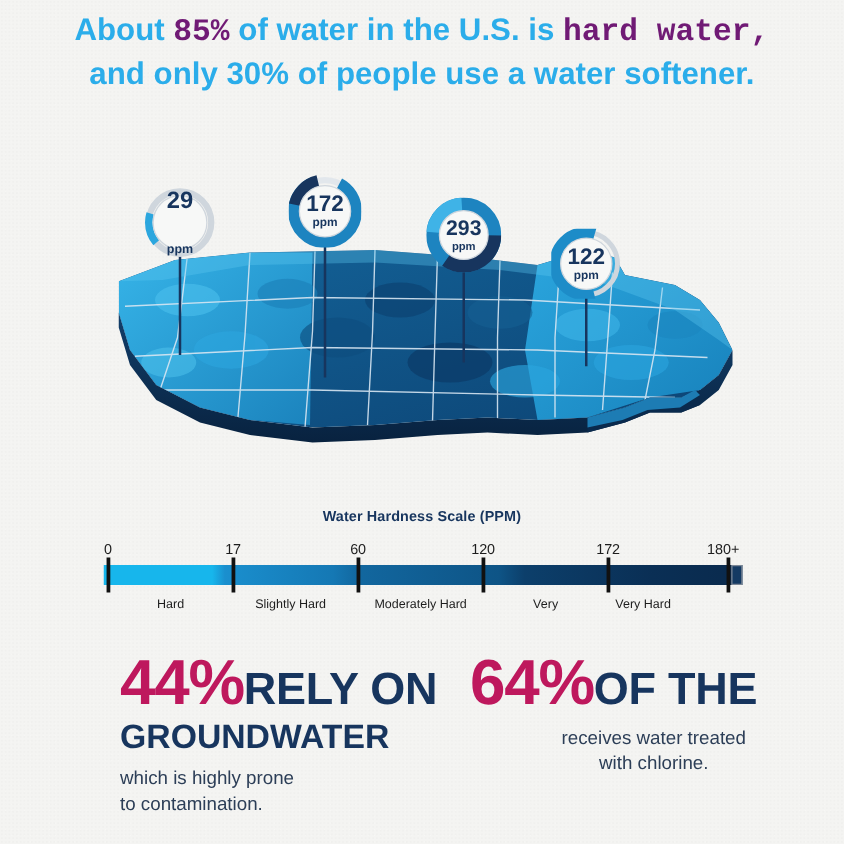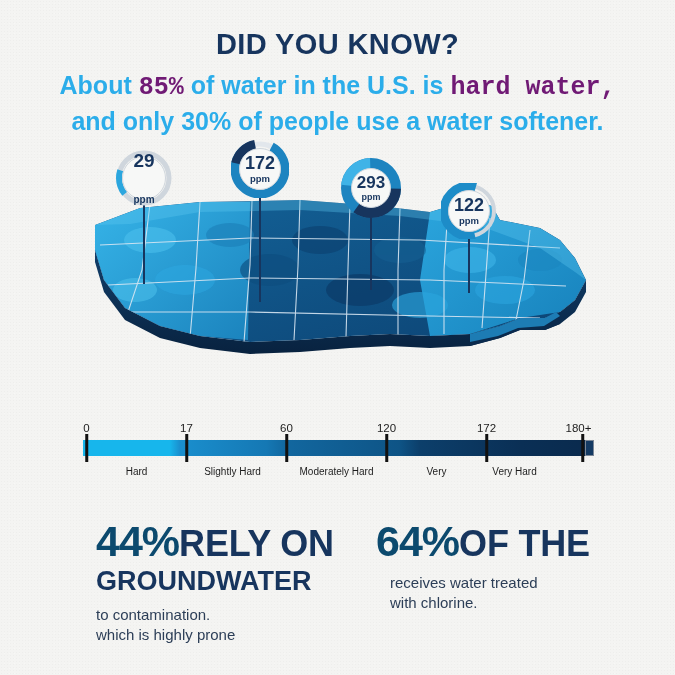--- a/index.html
+++ b/index.html
@@ -89,37 +89,36 @@
 
   
   .stats{position:absolute;top:520px;left:0;width:675px;}
   .stat{position:absolute;top:0;}
   .stat-l{left:96px;width:270px;}
   .stat-r{left:376px;width:280px;}
   .stat-head{
     font-size:36px;font-weight:bold;color:#17355e;line-height:1.02;
     letter-spacing:-.2px;white-space:nowrap;
   }
-  .stat-head .pct{font-size:43px;color:#0c4a6e;letter-spacing:-1px;text-align:center;}
+  .stat-head .pct{font-size:51px;color:#be185d;letter-spacing:-1px;text-align:center;}
   .stat-head2{
     font-size:27px;font-weight:bold;color:#17355e;line-height:1.12;
     margin-top:2px;white-space:nowrap;
   }
   .stat-sub{
     margin-top:9px;font-size:15px;color:#2c3e57;line-height:1.35;
   }
-  .stat-r .stat-sub{padding-left:14px;}
+  .stat-r .stat-sub{padding-left:14px;text-align:center;}
 </style>
 </head>
 <body>
 
 <div class="noise"></div>
 
 <div class="header">
-  <div class="kicker">DID YOU KNOW?</div>
   <div class="subline">
     <span class="blue">About </span><span class="red">85%</span><span class="blue"> of water in the U.S. is </span><span class="red">hard water,</span>
   </div>
   <div class="subline subline2">
     <span class="blue">and only </span><span class="blue">30%</span><span class="blue"> of people use a water softener.</span>
   </div>
 </div>
 
 <div class="map-stage">
 
@@ -252,20 +251,21 @@
       <circle cx="28" cy="28" r="25" fill="none" stroke="#1d8cc8" stroke-width="9" stroke-dasharray="92 65" stroke-dashoffset="-72" transform="rotate(-90 28 28)"></circle>
     </svg>
     <div class="bubble-face" style="left:7px;top:7px;width:42px;height:42px;">
       <div class="bub-val" style="font-size:18px;">122</div>
       <div class="bub-unit" style="font-size:9.5px;margin-top:2px;">ppm</div>
     </div>
   </div>
 </div>
 
 <div class="scale-wrap">
+  <div class="scale-title">Water Hardness Scale (PPM)</div>
   <div class="scale-box">
     <div class="ticklabels">
       <span style="left:4px;">0</span>
       <span style="left:104px;">17</span>
       <span style="left:204px;">60</span>
       <span style="left:304px;">120</span>
       <span style="left:404px;">172</span>
       <span style="left:496px;">180+</span>
     </div>
     <div class="bar"></div>
@@ -287,22 +287,22 @@
 </div>
 
 <div class="stats">
 
   <div class="stat stat-l">
     <div class="stat-head">
       <span class="pct">44%</span><span>RELY ON</span>
     </div>
     <div class="stat-head2">GROUNDWATER</div>
     <div class="stat-sub">
+      <div>which is highly prone</div>
       <div>to contamination.</div>
-      <div>which is highly prone</div>
     </div>
   </div>
 
   <div class="stat stat-r">
     <div class="stat-head">
       <span class="pct">64%</span><span>OF THE</span>
     </div>
     <div class="stat-sub">
       <div>receives water treated</div>
       <div>with chlorine.</div>

